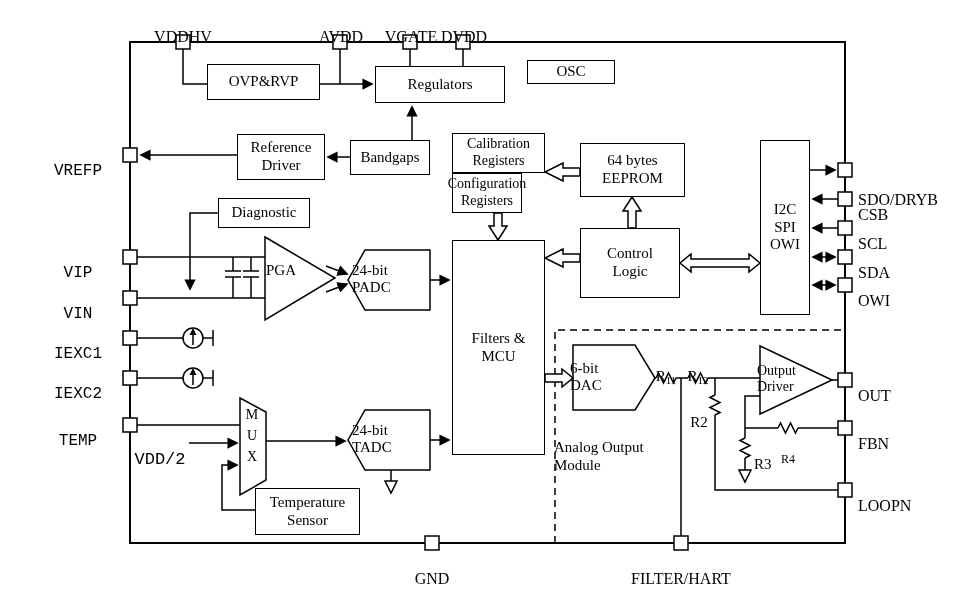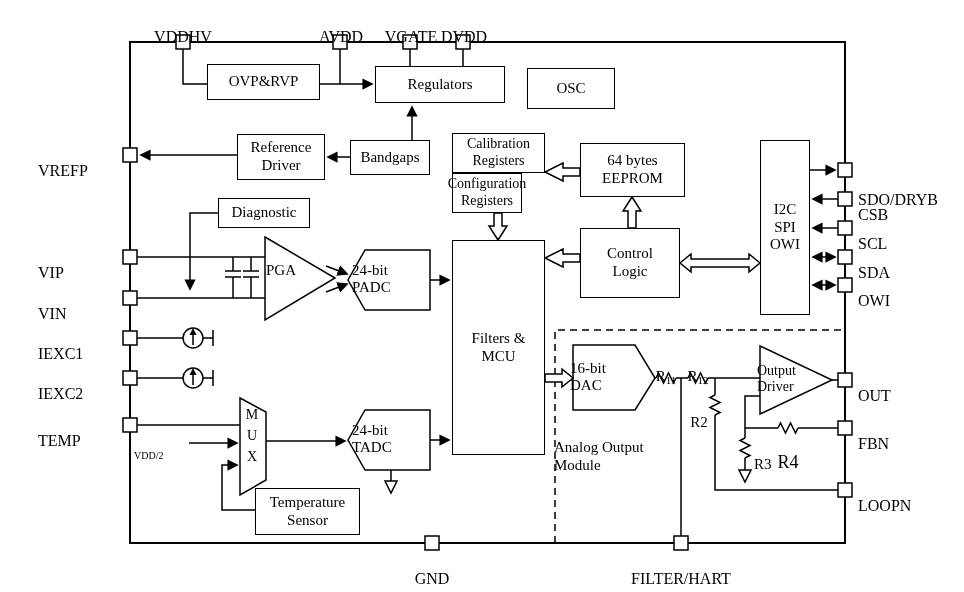--- a/index.html
+++ b/index.html
@@ -5,21 +5,21 @@
   * { margin:0; padding:0; box-sizing:border-box; }
   html,body { background:#ffffff; }
   body { font-family:"Liberation Serif","DejaVu Serif",serif; color:#000; }
   .canvas { position:relative; width:964px; height:592px; background:#fff; overflow:hidden; }
   .layer { position:absolute; left:0; top:0; }
   .block { position:absolute; background:#fff; border:1.5px solid #000; display:flex; flex-direction:column;
            align-items:center; justify-content:center; text-align:center; font-size:15px; line-height:1.18; }
   .block.small { font-size:14px; }
   .lbl { position:absolute; font-size:16px; white-space:nowrap;margin-top:16px; }
   .lbl.c { text-align:center; }
-  .lbl.r { text-align:left; }
+  .lbl.r { text-align:center;font-family:Liberation Mono, monospace; }
   .shape-lbl { position:absolute; font-size:15px; text-align:left; line-height:17px; }
   .shape-lbl.tiny { font-size:14px; line-height:16px; }
   .mux-lbl { position:absolute; font-size:14px; text-align:center; line-height:21px; }
   .rsub { font-size:11px; vertical-align:-3px; }
 </style>
 </head>
 <body>
 
 <div class="canvas">
 
@@ -140,21 +140,21 @@
       <rect x="674" y="536" width="14" height="14"></rect>
     </g>
   </svg>
 
   <div class="block" style="left:207px;top:64px;width:113px;height:36px">
     <div>OVP&amp;RVP</div>
   </div>
   <div class="block" style="left:375px;top:66px;width:130px;height:37px">
     <div>Regulators</div>
   </div>
-  <div class="block" style="left:527px;top:68px;width:88px;height:41px">
+  <div class="block" style="left:527px;top:60px;width:88px;height:24px">
     <div>OSC</div>
   </div>
   <div class="block" style="left:237px;top:134px;width:88px;height:46px">
     <div>Reference</div>
     <div>Driver</div>
   </div>
   <div class="block" style="left:350px;top:140px;width:80px;height:35px">
     <div>Bandgaps</div>
   </div>
   <div class="block small" style="left:452px;top:133px;width:93px;height:40px">
@@ -193,43 +193,43 @@
   <div class="shape-lbl" style="left:266px;top:262px;width:50px">PGA</div>
   <div class="shape-lbl" style="left:352px;top:262px;width:82px">
     <div>24-bit</div>
     <div>PADC</div>
   </div>
   <div class="shape-lbl" style="left:352px;top:422px;width:82px">
     <div>24-bit</div>
     <div>TADC</div>
   </div>
   <div class="shape-lbl" style="left:570px;top:360px;width:78px">
-    <div>16-bit</div>
+    <div>6-bit</div>
     <div>DAC</div>
   </div>
   <div class="mux-lbl" style="left:241px;top:404px;width:22px">
     <div>M</div>
     <div>U</div>
     <div>X</div>
   </div>
   <div class="shape-lbl tiny" style="left:757px;top:363px;width:62px">
     <div>Output</div>
     <div>Driver</div>
   </div>
   <div class="shape-lbl" style="left:554px;top:438px;width:126px;line-height:18px">
     <div>Analog Output</div>
     <div>Module</div>
   </div>
 
-  <div class="lbl r" style="left:134px;top:434px;width:52px;font-size:10px">VDD/2</div>
+  <div class="lbl r" style="left:134px;top:434px;width:52px;font-size:17px">VDD/2</div>
   <div class="lbl c" style="left:650px;top:352px;width:32px;font-size:15px"><span>R</span><span class="rsub">11</span></div>
   <div class="lbl c" style="left:682px;top:352px;width:32px;font-size:15px"><span>R</span><span class="rsub">12</span></div>
   <div class="lbl c" style="left:686px;top:398px;width:26px;font-size:15px">R2</div>
   <div class="lbl" style="left:754px;top:440px;font-size:15px">R3</div>
-  <div class="lbl c" style="left:775px;top:436px;width:26px;font-size:18px">R4</div>
+  <div class="lbl c" style="left:775px;top:436px;width:26px;font-size:12px">R4</div>
 
   <div class="lbl c" style="left:143px;top:12px;width:80px">VDDHV</div>
   <div class="lbl c" style="left:301px;top:12px;width:80px">AVDD</div>
   <div class="lbl c" style="left:371px;top:12px;width:80px">VGATE</div>
   <div class="lbl c" style="left:424px;top:12px;width:80px">DVDD</div>
 
   <div class="lbl r" style="left:38px;top:146px;width:80px">VREFP</div>
   <div class="lbl r" style="left:38px;top:248px;width:80px">VIP</div>
   <div class="lbl r" style="left:38px;top:289px;width:80px">VIN</div>
   <div class="lbl r" style="left:38px;top:329px;width:80px">IEXC1</div>

